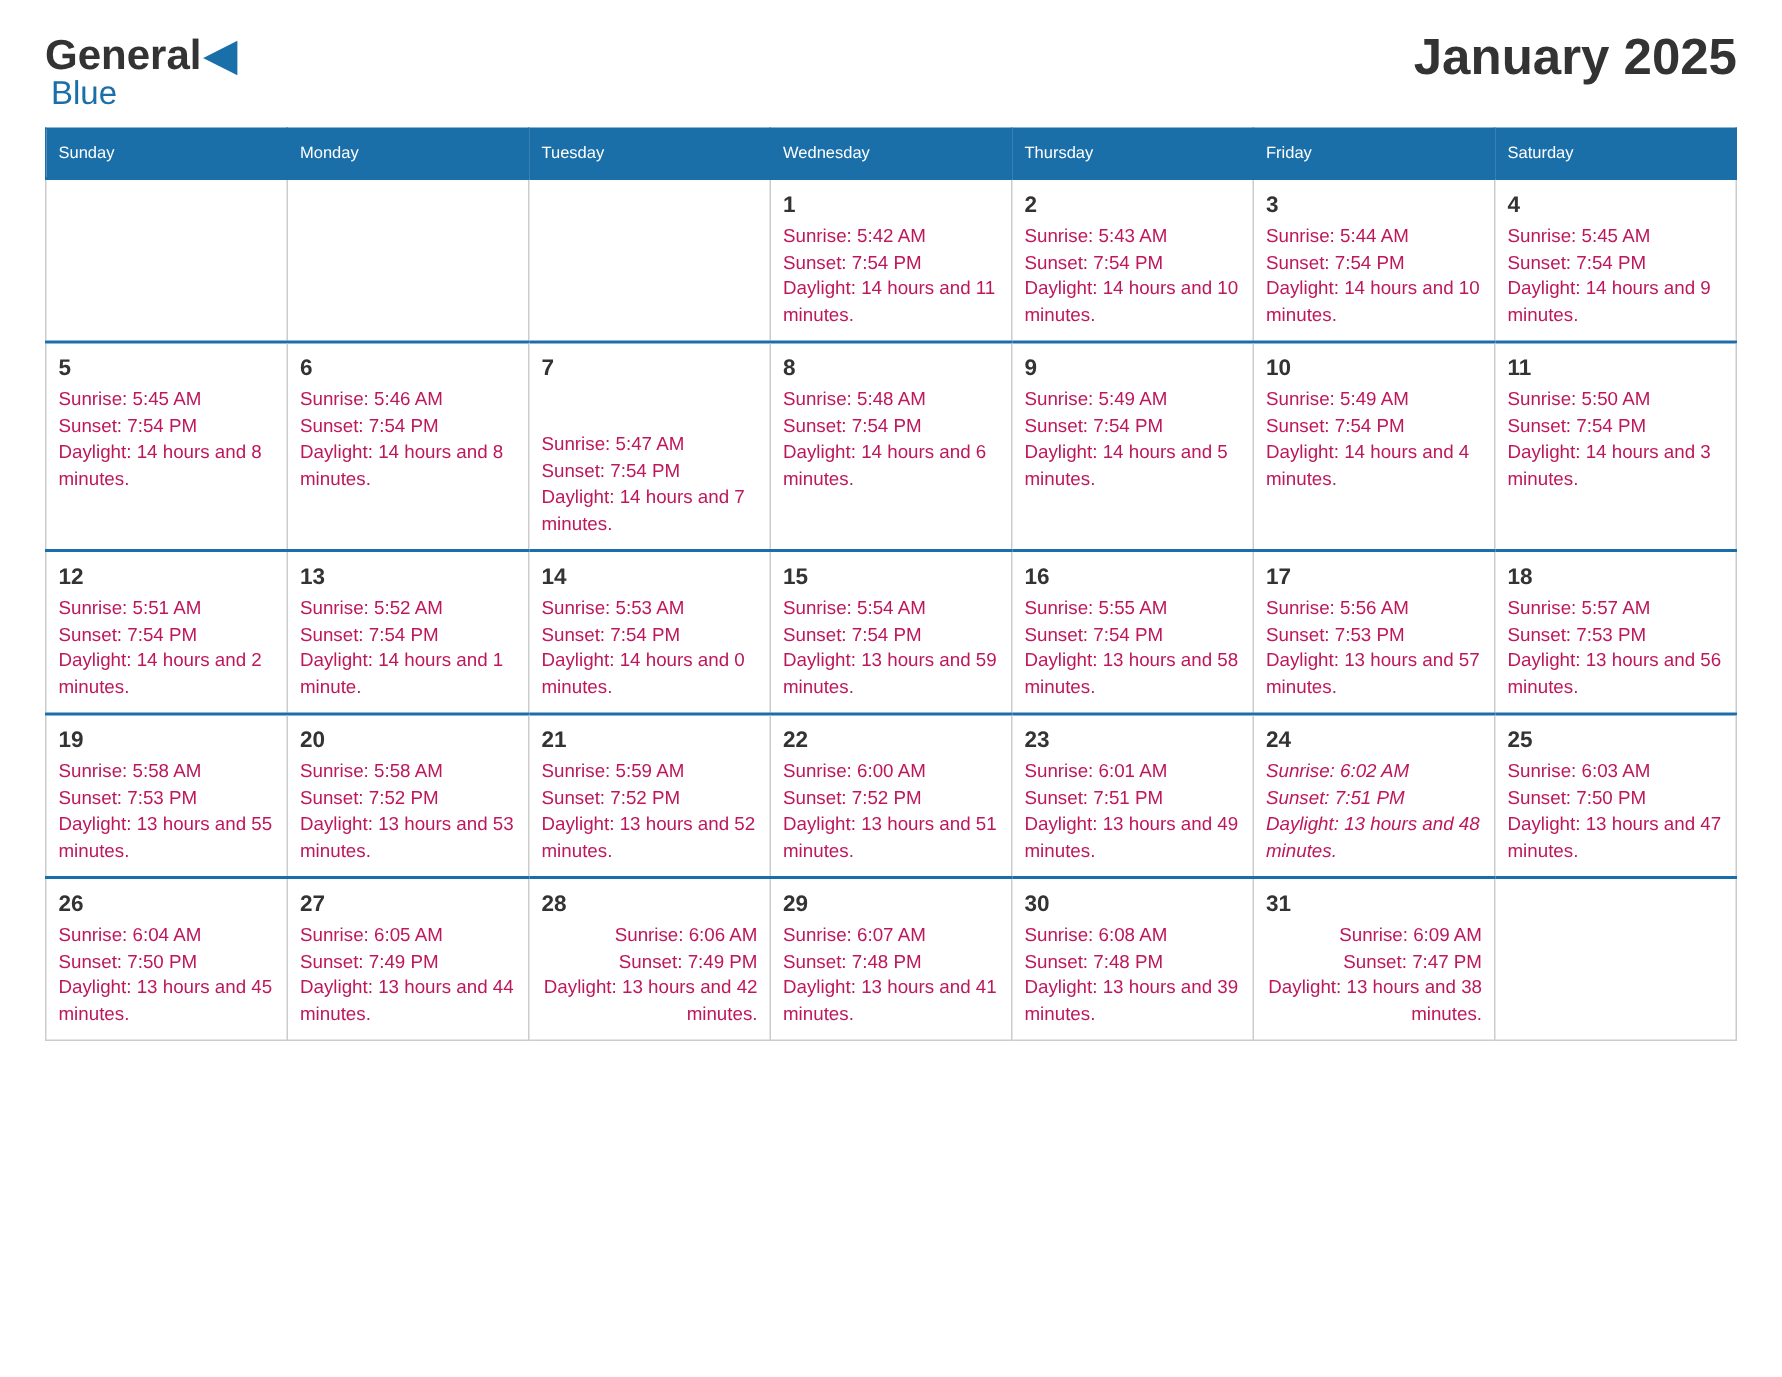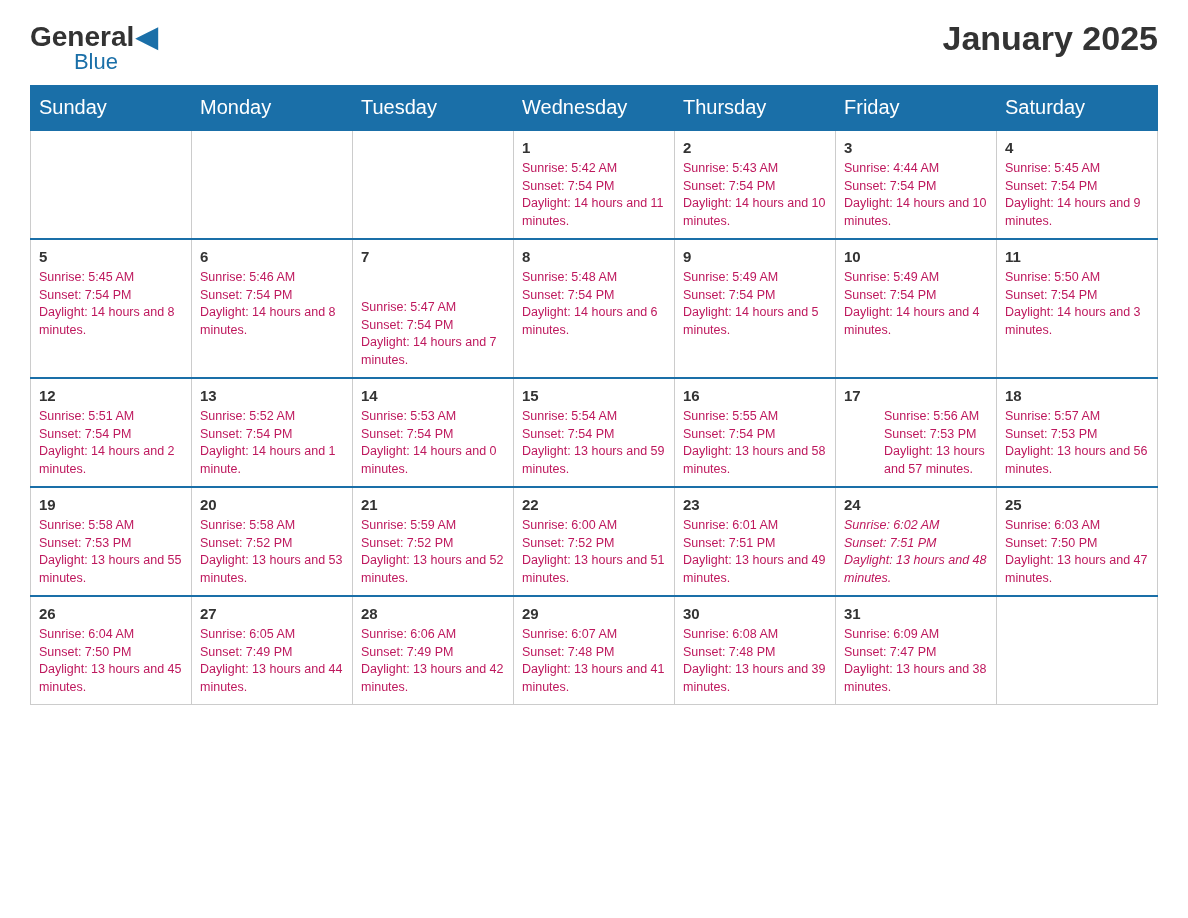--- a/index.html
+++ b/index.html
@@ -12,21 +12,21 @@
     }
     .header {
       display: flex;
       justify-content: space-between;
       align-items: flex-start;
       margin-bottom: 10px;
     }
     .logo {
       display: flex;
       flex-direction: column;
-      align-items: center;
+      align-items: flex-start;
     }
     .logo-text {
       font-size: 28px;
       font-weight: bold;
       color: #333;
       display: flex;
       align-items: center;
     }
     .logo-general {
       color: #333;
@@ -53,21 +53,21 @@
     }
     .calendar {
       width: 100%;
       border-collapse: collapse;
       margin-top: 10px;
     }
     .calendar th {
       background-color: #1a6fa8;
       color: #fff;
       padding: 10px 8px;
-      font-size: 20px;
+      font-size: 11px;
       font-weight: normal;
       text-align: left;
       border: 1px solid #1a6fa8;
     }
     .calendar td {
       vertical-align: top;
       padding: 8px 8px;
       border: 1px solid #ccc;
       width: 14.28%;
       min-height: 100px;
@@ -132,21 +132,21 @@
 Daylight: 14 hours and 11 minutes.</div>
         </td>
         <td>
           <div class="day-number">2</div>
           <div class="day-info" style="white-space: pre-line;">Sunrise: 5:43 AM
 Sunset: 7:54 PM
 Daylight: 14 hours and 10 minutes.</div>
         </td>
         <td>
           <div class="day-number">3</div>
-          <div class="day-info" style="white-space: pre-line;">Sunrise: 4:44 AM
+          <div class="day-info" style="white-space: pre-line;">Sunrise: 5:44 AM
 Sunset: 7:54 PM
 Daylight: 14 hours and 10 minutes.</div>
         </td>
         <td>
           <div class="day-number">4</div>
           <div class="day-info" style="white-space: pre-line;">Sunrise: 5:45 AM
 Sunset: 7:54 PM
 Daylight: 14 hours and 9 minutes.</div>
         </td>
       </tr>
@@ -220,21 +220,21 @@
 Daylight: 13 hours and 59 minutes.</div>
         </td>
         <td>
           <div class="day-number">16</div>
           <div class="day-info" style="white-space: pre-line;">Sunrise: 5:55 AM
 Sunset: 7:54 PM
 Daylight: 13 hours and 58 minutes.</div>
         </td>
         <td>
           <div class="day-number">17</div>
-          <div class="day-info" style="white-space: pre-line; margin-left: 40px;">Sunrise: 5:56 AM
+          <div class="day-info" style="white-space: pre-line;">Sunrise: 5:56 AM
 Sunset: 7:53 PM
 Daylight: 13 hours and 57 minutes.</div>
         </td>
         <td>
           <div class="day-number">18</div>
           <div class="day-info" style="white-space: pre-line;">Sunrise: 5:57 AM
 Sunset: 7:53 PM
 Daylight: 13 hours and 56 minutes.</div>
         </td>
       </tr>
@@ -290,38 +290,38 @@
 Daylight: 13 hours and 45 minutes.</div>
         </td>
         <td>
           <div class="day-number">27</div>
           <div class="day-info" style="white-space: pre-line;">Sunrise: 6:05 AM
 Sunset: 7:49 PM
 Daylight: 13 hours and 44 minutes.</div>
         </td>
         <td>
           <div class="day-number">28</div>
-          <div class="day-info" style="white-space: pre-line;">Sunrise: 6:06 AM
+          <div class="day-info" style="white-space: pre-line; text-align: right;">Sunrise: 6:06 AM
 Sunset: 7:49 PM
 Daylight: 13 hours and 42 minutes.</div>
         </td>
         <td>
           <div class="day-number">29</div>
           <div class="day-info" style="white-space: pre-line;">Sunrise: 6:07 AM
 Sunset: 7:48 PM
 Daylight: 13 hours and 41 minutes.</div>
         </td>
         <td>
           <div class="day-number">30</div>
           <div class="day-info" style="white-space: pre-line;">Sunrise: 6:08 AM
 Sunset: 7:48 PM
 Daylight: 13 hours and 39 minutes.</div>
         </td>
         <td>
           <div class="day-number">31</div>
-          <div class="day-info" style="white-space: pre-line;">Sunrise: 6:09 AM
+          <div class="day-info" style="white-space: pre-line; text-align: right;">Sunrise: 6:09 AM
 Sunset: 7:47 PM
 Daylight: 13 hours and 38 minutes.</div>
         </td>
         <td class="empty-cell"></td>
       </tr>
     </tbody>
 </table>
 
 </body></html>

